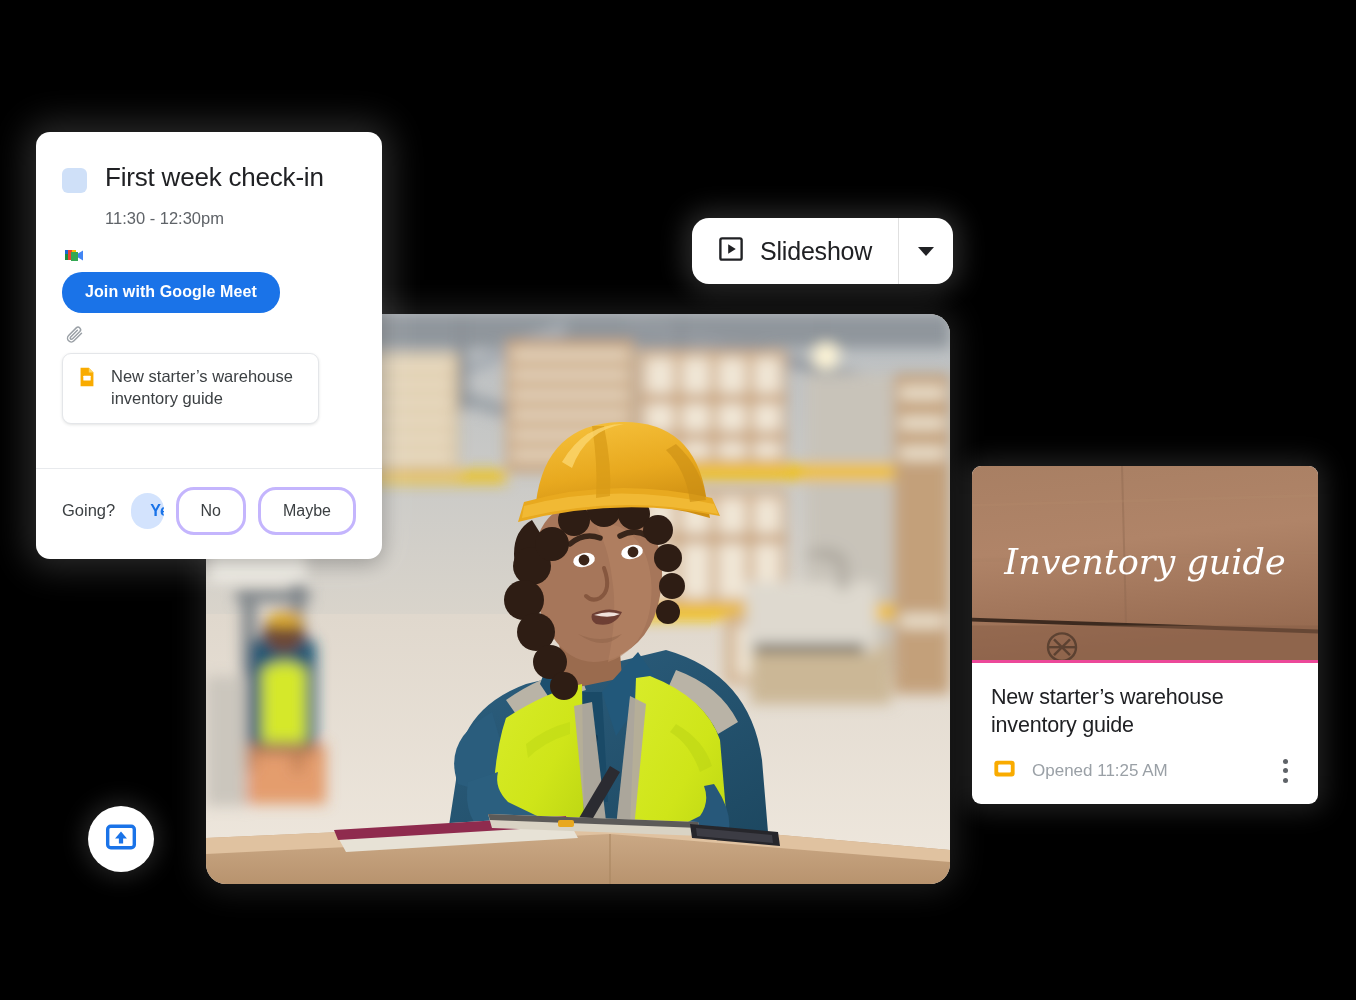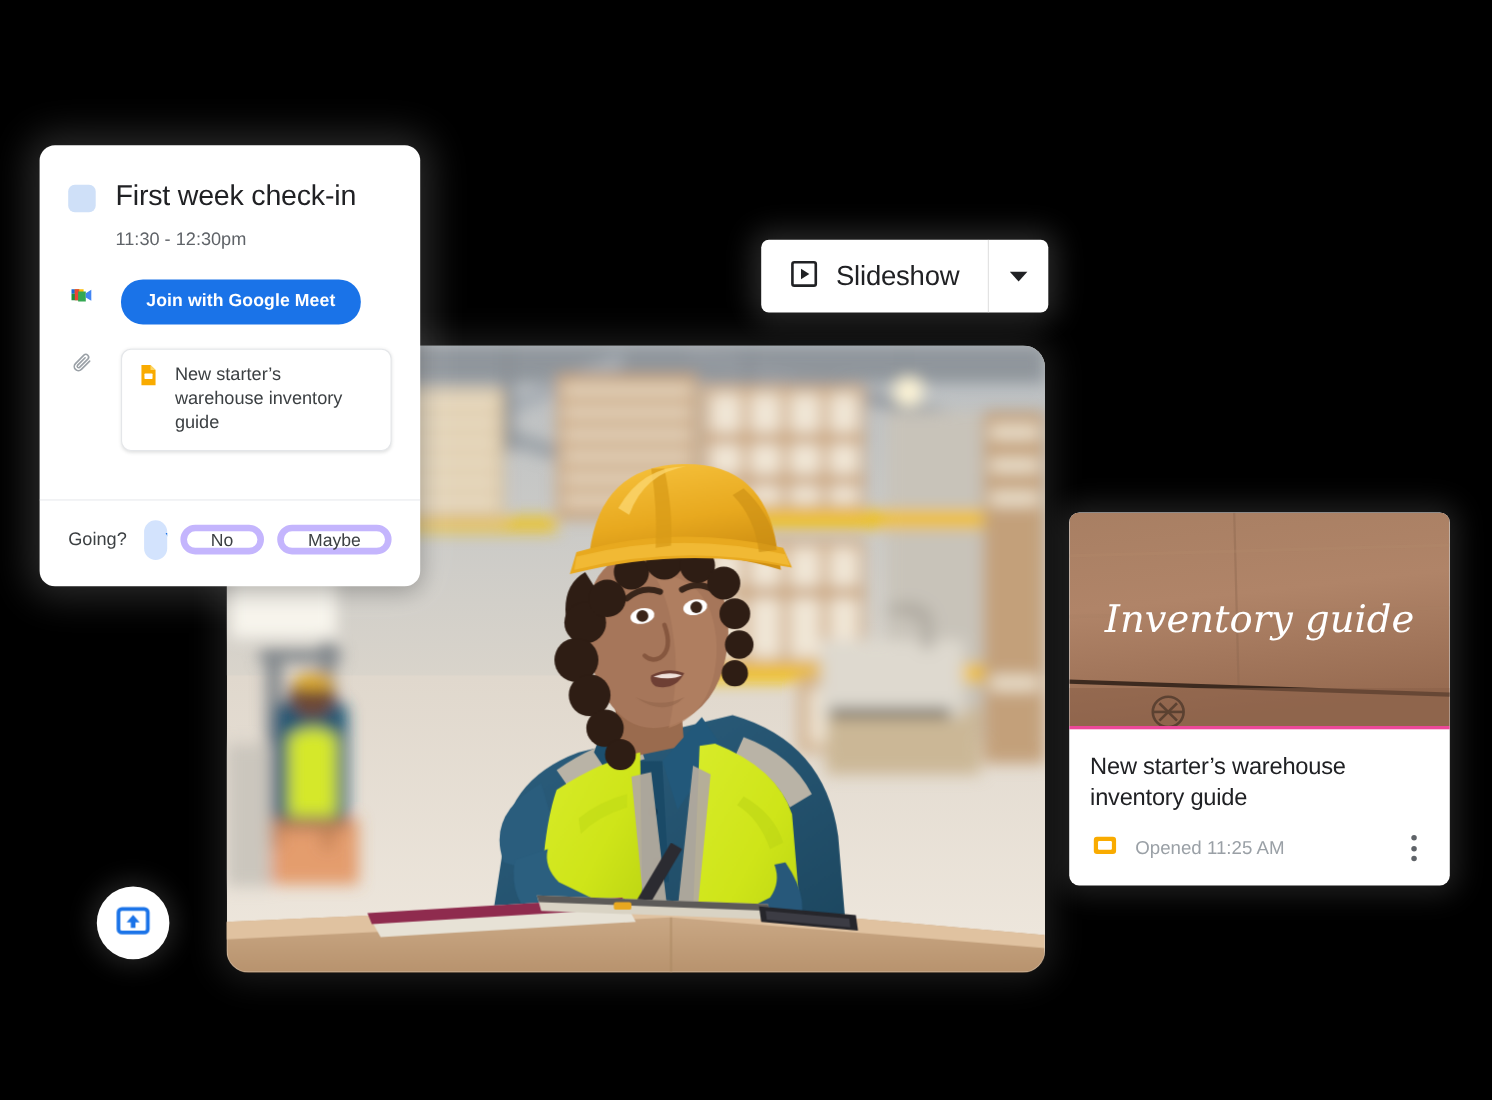--- a/index.html
+++ b/index.html
@@ -59,22 +59,23 @@
     margin-left: 43px;
     color: #5f6368;
     font-size: 16.5px;
     line-height: 1.62;
   }
 
   
   .ev-row {
     display: flex;
     align-items: flex-start;
-    gap: 24px;
-    margin-top: 22px;
+    gap: 5px;
+    margin-top: 9px;
+    flex-direction: column;
   }
   .ev-ico {
     width: 24px; height: 24px;
     flex: none;
     display: flex;
     align-items: center;
     justify-content: center;
     margin-top: 2px;
   }
   .ev-ico svg { display: block; }
@@ -143,42 +144,42 @@
   }
   .yes-lbl {
     color: #1a73e8;
     font-size: 16px;
     font-weight: 700;
     padding: 0 15px 0 19px;
   }
   .yes-sep { width: 1px; height: 25px; background: #9cb8e8; }
 
   .pill {
-    border: 6px solid #c4b5fd;
+    border: 3px solid #c4b5fd;
     background: #ffffff;
     border-radius: 18px;
-    height: 27px;
+    height: 48px;
     padding: 0 22px;
     font-size: 16px;
     color: #3c4043;
     font-family: "Liberation Sans", sans-serif;
     cursor: pointer;
     white-space: nowrap;
   }
 
   
   #slideshow-btn {
     position: absolute;
     left: 692px;
     top: 218px;
     height: 66px;
     display: flex;
     align-items: stretch;
     background: #ffffff;
-    border-radius: 7px;
+    border-radius: 17px;
     box-shadow: 0 0 26px 8px rgba(255,255,255,0.16),
                 0 3px 14px rgba(0,0,0,0.3);
     z-index: 7;
     overflow: hidden;
   }
   .ss-main {
     display: flex;
     align-items: center;
     gap: 16px;
     padding: 0 26px 0 26px;

